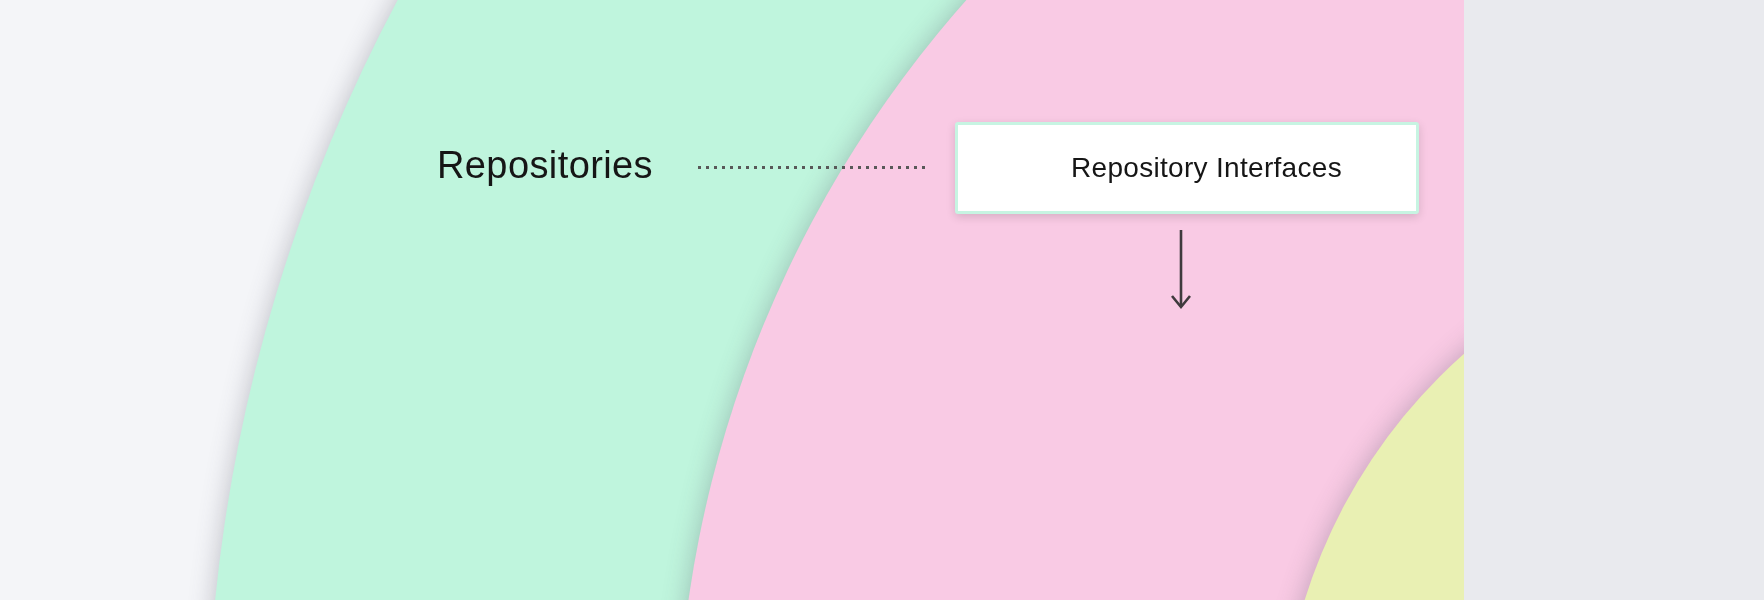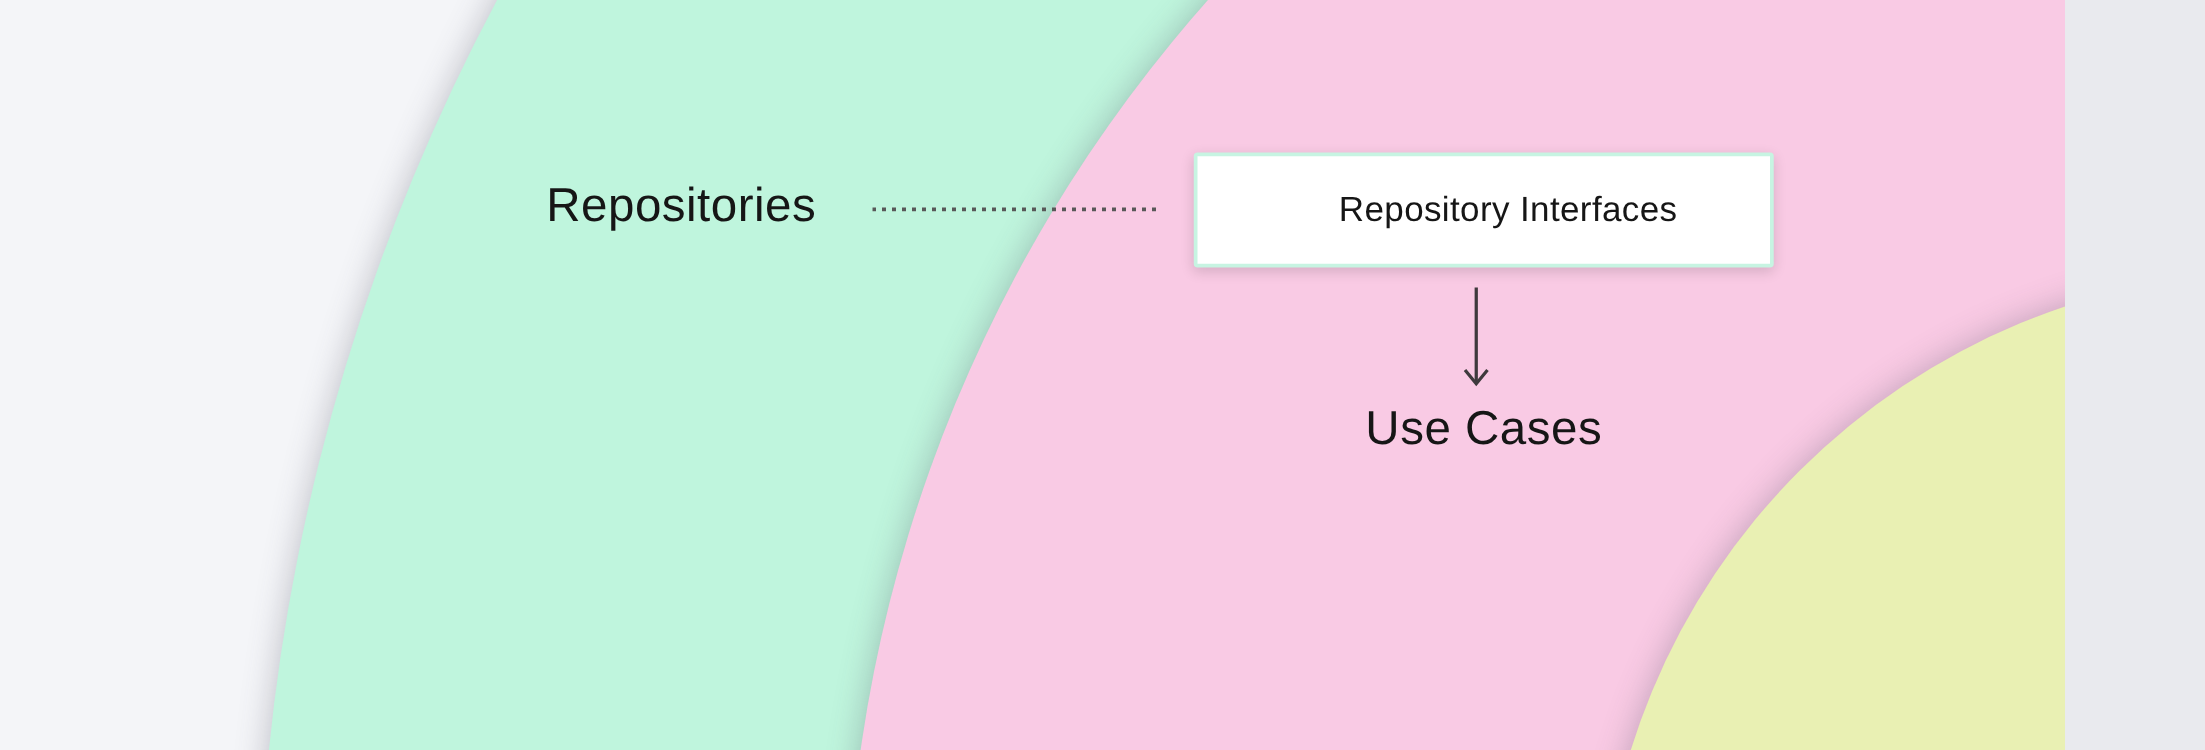--- a/index.html
+++ b/index.html
@@ -3,21 +3,21 @@
 <meta charset="utf-8">
 <style>
   html, body {
     margin: 0;
     padding: 0;
     background: #e9eaee;
     font-family: "Liberation Sans", sans-serif;
   }
   .stage {
     position: relative;
-    width: 1652px;
+    width: 1464px;
     height: 600px;
     overflow: hidden;
     background: #f4f5f8;
   }
   
   .ring {
     position: absolute;
     border-radius: 50%;
     box-shadow: 0 0 26px rgba(75, 75, 95, 0.33);
   }
@@ -95,16 +95,15 @@
 
   <div class="ri-box">
     <span>Repository Interfaces</span>
   </div>
 
   <svg class="down-arrow" viewBox="0 0 40 90" xmlns="http://www.w3.org/2000/svg">
     <line x1="20" y1="4" x2="20" y2="80" stroke="#3f3a3d" stroke-width="2.6"></line>
     <polyline points="11,70 20,81 29,70" fill="none" stroke="#3f3a3d" stroke-width="2.6"></polyline>
   </svg>
 
-  <div class="label label-usecases">Use Cases</div>
 
 
 </div>
 
 </body></html>

